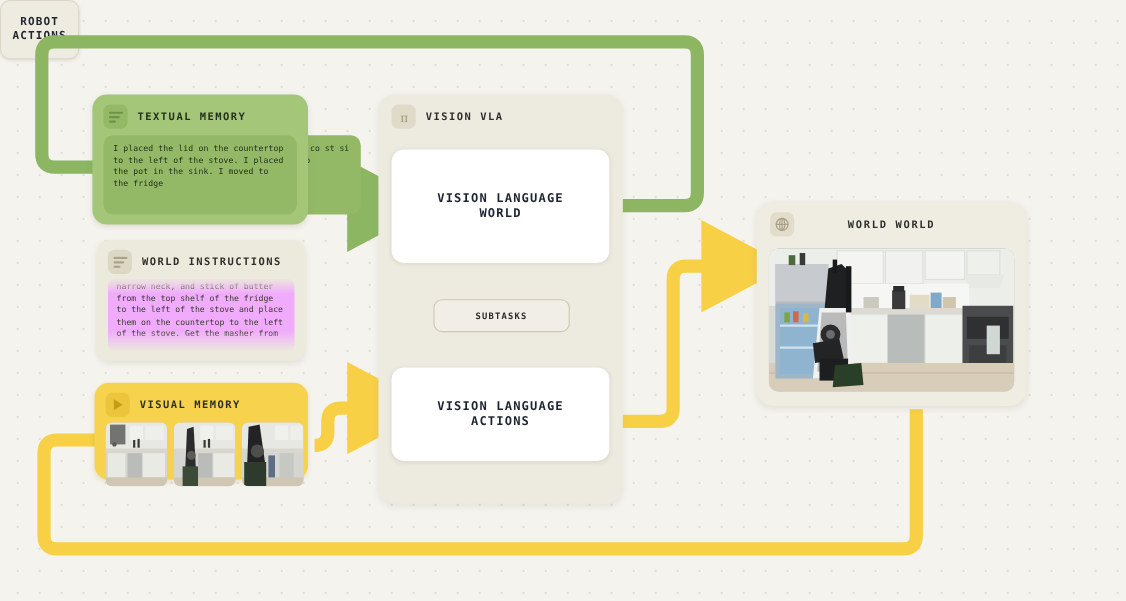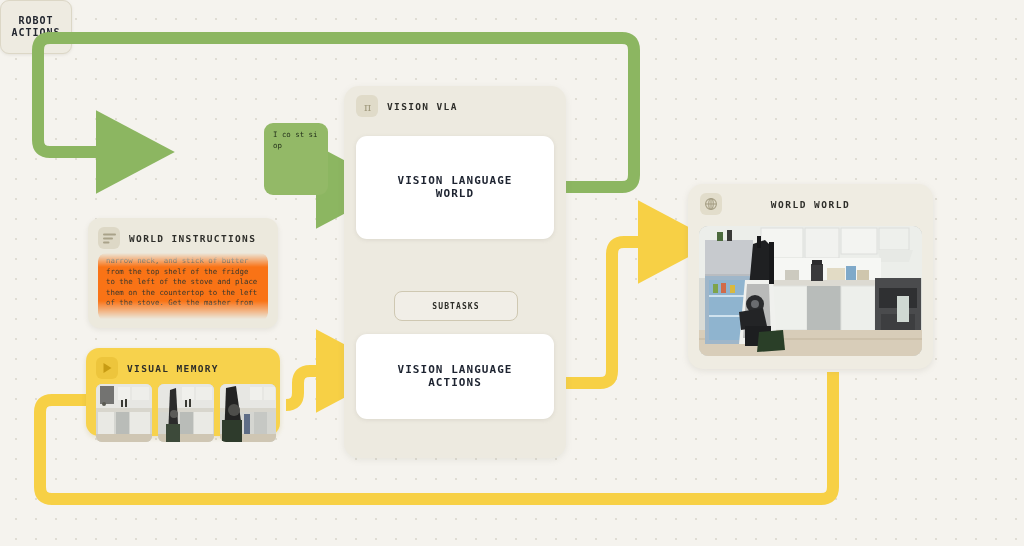--- a/index.html
+++ b/index.html
@@ -56,21 +56,21 @@
   
   #prompt-instructions{
     left:88px;top:218px;width:190px;height:110px;
     background:#ece9dd;border-radius:12px;padding:9px 10px 0 10px;
     box-shadow:0 2px 5px rgba(150,145,125,.16);
     z-index:4;overflow:hidden;
   }
   #prompt-instructions .ico{background:#ddd8c6;}
   .pi-note{
     position:absolute;left:10px;top:35px;width:170px;height:68px;
-    background:#f97316;border-radius:8px;padding:3px 8px;box-sizing:border-box;
+    background:#f0abfc;border-radius:8px;padding:3px 8px;box-sizing:border-box;
     overflow:hidden;font-size:7.4px;line-height:10.6px;color:#3a382e;
     -webkit-mask-image:linear-gradient(180deg,transparent 0,#000 14px,#000 48px,transparent 66px);
     mask-image:linear-gradient(180deg,transparent 0,#000 14px,#000 48px,transparent 66px);
   }
 
   
   #visual-memory{
     left:86px;top:348px;width:194px;height:88px;
     background:#f7d24c;border-radius:13px;padding:9px 10px 0 10px;
     box-shadow:0 2px 5px rgba(170,145,45,.20);
@@ -99,21 +99,20 @@
     font-size:11px;line-height:12.5px;letter-spacing:1.05px;font-weight:700;color:#1d2330;
   }
   #vlm-box{top:50px;height:103px;}
   #vla-action-box{top:248px;height:85px;}
   #subtasks-box{
     position:absolute;left:50px;top:186px;width:122px;height:28px;
     border:1px solid #cfc8b2;border-radius:8px;background:rgba(255,255,255,.22);
     display:flex;align-items:center;justify-content:center;
     font-size:8px;letter-spacing:1.1px;font-weight:700;color:#2b2b26;
     z-index:2;
-    margin-top:19px;
   }
 
   
   #robot-actions{
     left:577px;top:290px;width:70px;height:52px;
     background:#eeebe1;border:1px solid #dcd7c6;border-radius:9px;
     display:flex;align-items:center;justify-content:center;text-align:center;
     font-size:10px;line-height:12px;letter-spacing:1px;font-weight:700;color:#22262f;
     z-index:7;box-shadow:0 1px 3px rgba(150,145,125,.18);
   }
@@ -174,20 +173,35 @@
 
     <g>
       <path d="M833,372 L833,487 Q833,499 821,499 L52,499 Q40,499 40,487 L40,412 Q40,400 52,400 L118,400" fill="none" stroke="#f7d045" stroke-width="12" stroke-linecap="butt" marker-end="url(#ah-yellow)"></path>
     </g>
   </svg>
 
   <div id="textual-memory-extra">
     <span>I co st si op</span>
   </div>
 
+  <div class="card" id="textual-memory">
+    <div class="card-head">
+      <span class="ico">
+        <svg width="13" height="11" viewBox="0 0 13 11" xmlns="http://www.w3.org/2000/svg">
+          <rect x="0" y="0.5" width="13" height="2" rx="1" fill="#6e9448"></rect>
+          <rect x="0" y="4.5" width="10" height="2" rx="1" fill="#6e9448"></rect>
+          <rect x="0" y="8.5" width="6.5" height="2" rx="1" fill="#6e9448"></rect>
+        </svg>
+      </span>
+      <span class="ttl">TEXTUAL MEMORY</span>
+    </div>
+    <div class="tm-strip">
+      <div class="tm-note">I placed the lid on the countertop to the left of the stove. I placed the pot in the sink. I moved to the fridge</div>
+    </div>
+  </div>
 
   <div class="card" id="prompt-instructions">
     <div class="card-head">
       <span class="ico">
         <svg width="13" height="11" viewBox="0 0 13 11" xmlns="http://www.w3.org/2000/svg">
           <rect x="0" y="0.5" width="13" height="2" rx="1" fill="#a9a289"></rect>
           <rect x="0" y="4.5" width="10" height="2" rx="1" fill="#a9a289"></rect>
           <rect x="0" y="8.5" width="6.5" height="2" rx="1" fill="#a9a289"></rect>
         </svg>
       </span>

